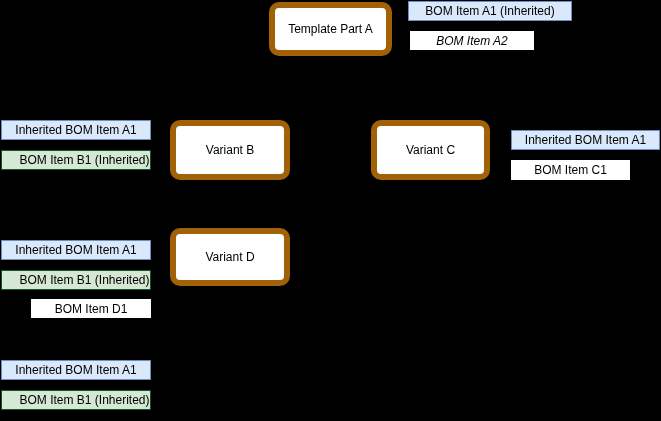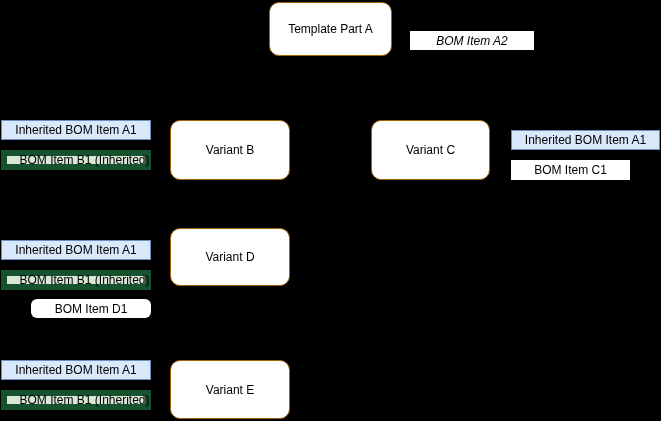--- a/index.html
+++ b/index.html
@@ -14,21 +14,21 @@
     background: #000000;
     overflow: hidden;
     font-family: "Liberation Sans", sans-serif;
     font-size: 12px;
     color: #000000;
   }
   .node {
     position: absolute;
     box-sizing: border-box;
     background: #ffffff;
-    border: 1px solid #a16207;
+    border: 6px solid #a16207;
     border-radius: 10px;
     display: flex;
     align-items: center;
     justify-content: center;
     text-align: center;
   }
   .bom {
     position: absolute;
     box-sizing: border-box;
     height: 20px;
@@ -37,21 +37,21 @@
     justify-content: center;
     text-align: center;
     white-space: nowrap;
   }
   .bom.inherited {
     background: #dae8fc;
     border: 1px solid #6c8ebf;
   }
   .bom.own-inherited {
     background: #d5e8d4;
-    border: 6px solid #14532d;
+    border: 1px solid #14532d;
     padding-left: 17px;
   }
   .bom.plain {
     background: #ffffff;
     border: none;
   }
 
   
   .pos-template-a   { left: 269px; top: 2px;   width: 123px; height: 54px; }
   .pos-bom-a1       { left: 408px; top: 1px;   width: 164px; }
@@ -63,46 +63,46 @@
   .pos-variant-b    { left: 170px; top: 120px; width: 120px; height: 60px; }
 
   
   .pos-variant-c    { left: 371px; top: 120px; width: 119px; height: 60px; }
   .pos-c-inh-a1     { left: 511px; top: 130px; width: 149px; }
   .pos-c-c1         { left: 511px; top: 160px; width: 119px; }
 
   
   .pos-d-inh-a1     { left: 1px;   top: 240px; width: 150px; }
   .pos-d-b1         { left: 1px;   top: 270px; width: 150px; }
-  .pos-d-d1         { left: 31px;  top: 299px; width: 120px; height: 19px; border-radius: 6px; }
+  .pos-d-d1         { left: 31px;  top: 299px; width: 120px; height: 19px; }
   .pos-variant-d    { left: 170px; top: 228px; width: 120px; height: 58px; }
 
   
   .pos-e-inh-a1     { left: 1px;   top: 360px; width: 150px; }
   .pos-e-b1         { left: 1px;   top: 390px; width: 150px; }
   .pos-variant-e    { left: 170px; top: 360px; width: 120px; height: 59px; }
 </style>
 </head>
 <body>
 
 <div class="canvas">
 
   <div class="node pos-template-a">Template Part A</div>
+  <div class="bom inherited pos-bom-a1">BOM Item A1 (Inherited)</div>
   <div class="bom plain pos-bom-a2">BOM Item A2</div>
 
   <div class="bom inherited pos-b-inh-a1">Inherited BOM Item A1</div>
   <div class="bom own-inherited pos-b-b1">BOM Item B1 (Inherited)</div>
   <div class="node pos-variant-c">Variant C</div>
 
   <div class="node pos-variant-b">Variant B</div>
   <div class="bom inherited pos-c-inh-a1">Inherited BOM Item A1</div>
   <div class="bom plain pos-c-c1">BOM Item C1</div>
 
   <div class="bom inherited pos-d-inh-a1">Inherited BOM Item A1</div>
   <div class="bom own-inherited pos-d-b1">BOM Item B1 (Inherited)</div>
   <div class="bom plain pos-d-d1">BOM Item D1</div>
   <div class="node pos-variant-d">Variant D</div>
 
   <div class="bom inherited pos-e-inh-a1">Inherited BOM Item A1</div>
   <div class="bom own-inherited pos-e-b1">BOM Item B1 (Inherited)</div>
-  <div class="node pos-variant-e">Variant E</div>
 
 </div>
 
 </body></html>

